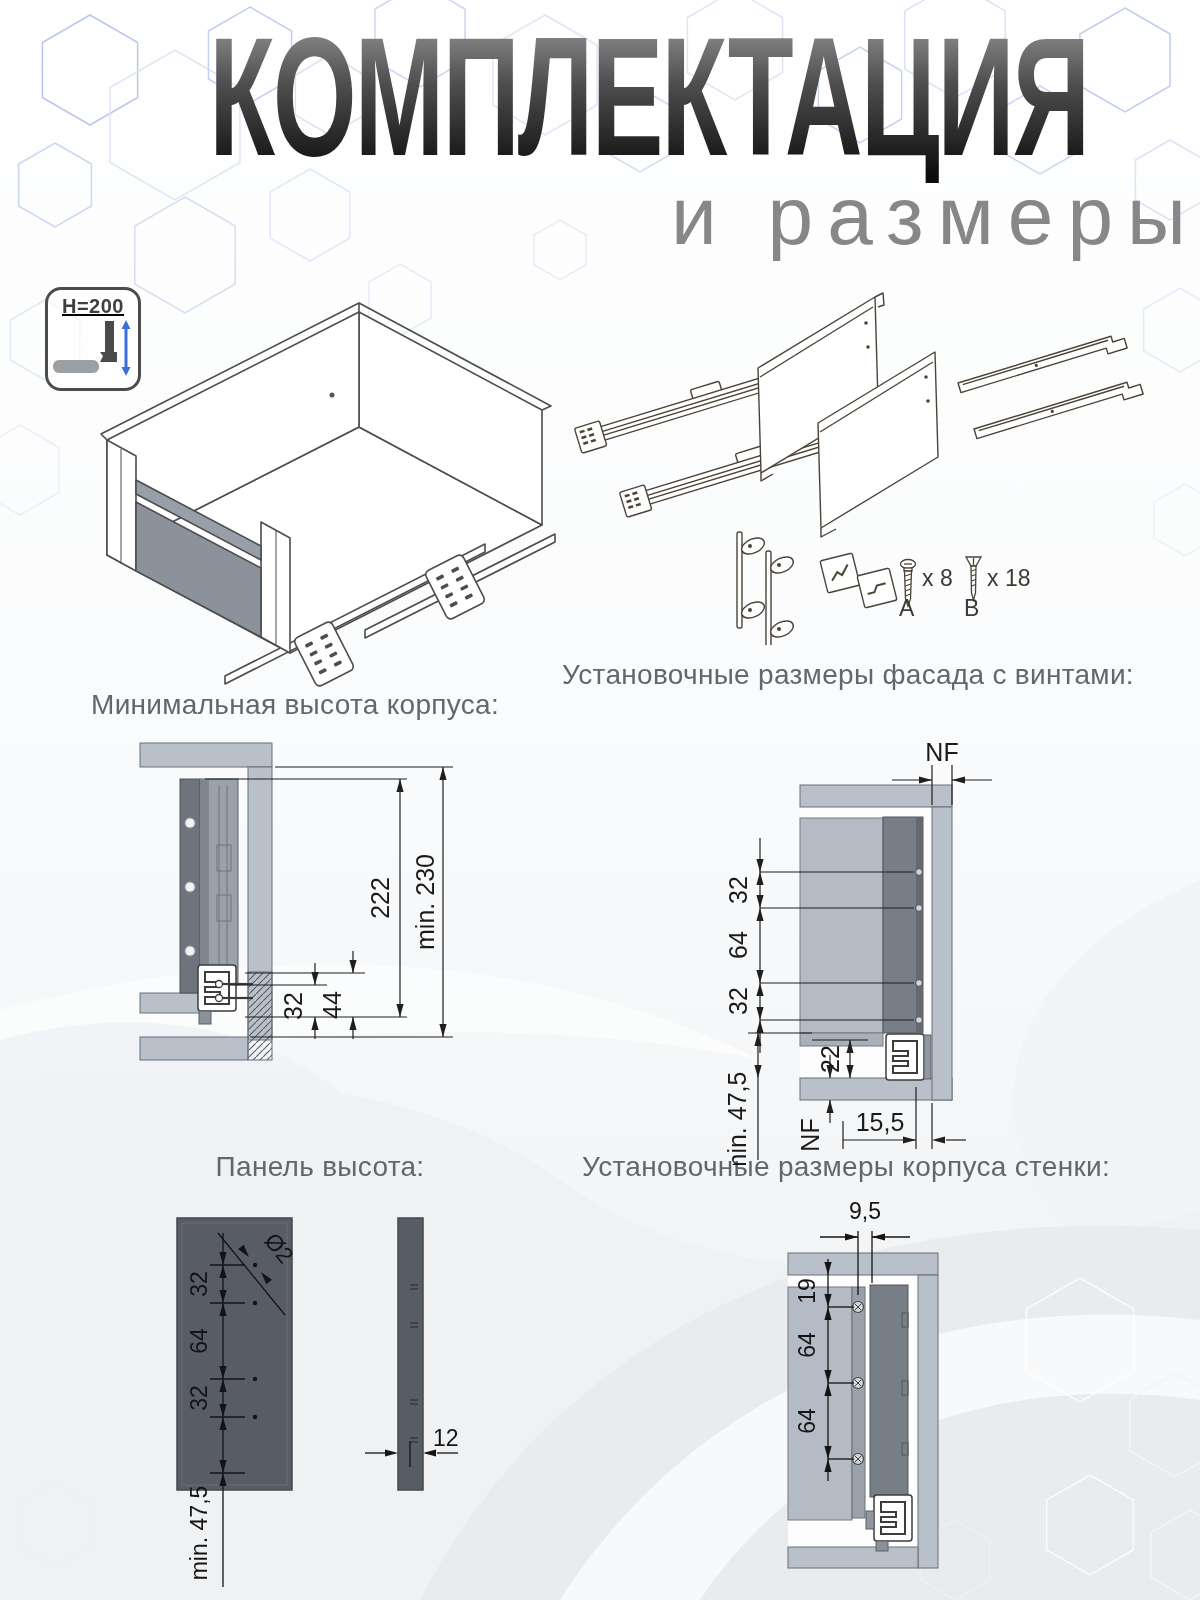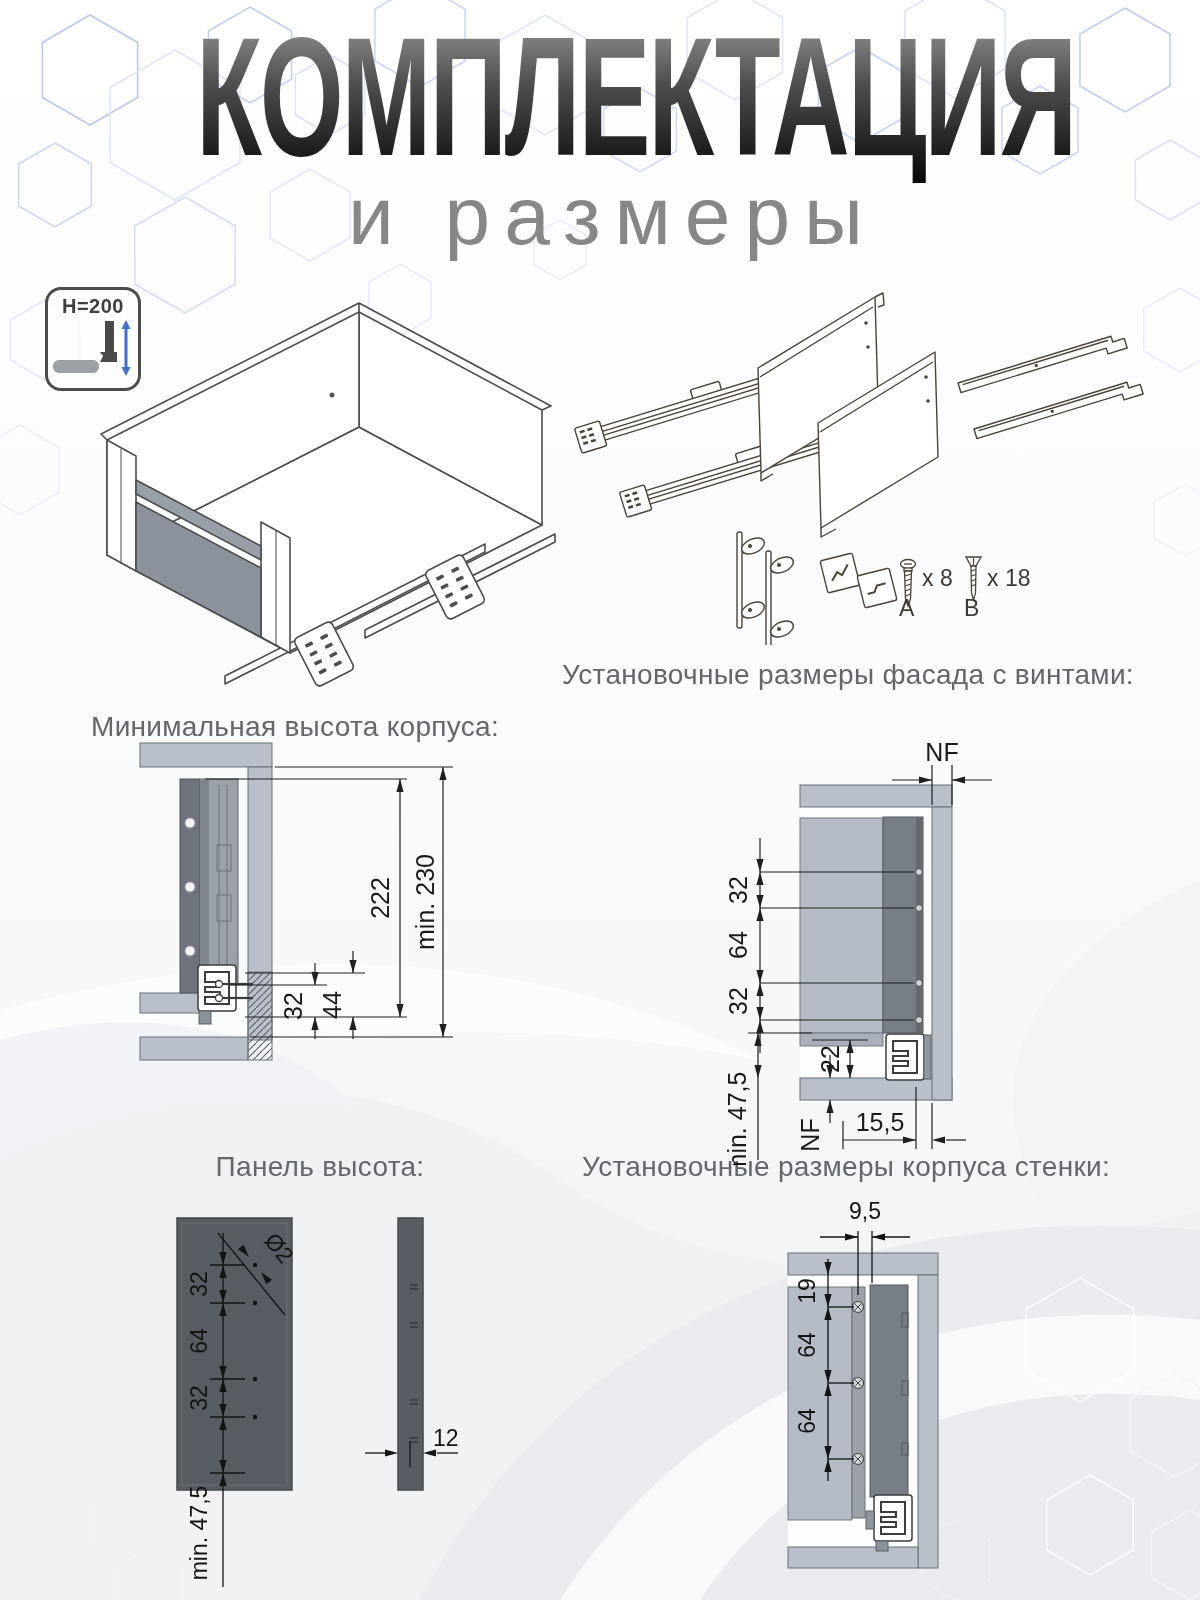--- a/index.html
+++ b/index.html
@@ -1,29 +1,29 @@
 <!DOCTYPE html>
 <html><head>
 <meta charset="utf-8">
 <style>
   html,body{margin:0;padding:0;background:#e8e8ea;font-family:"Liberation Sans",sans-serif;}
   .page{position:relative;width:1200px;height:1600px;margin:0 auto;overflow:hidden;
         background:linear-gradient(180deg,#ffffff 0%,#fafbfc 45%,#eef0f2 100%);}
   .abs{position:absolute;}
   svg text{font-family:"Liberation Sans",sans-serif;}
-  .title-wrap{position:absolute;left:0;right:0;top:22px;text-align:center;padding-left:25px;}
+  .title-wrap{position:absolute;left:13px;right:0;top:22px;text-align:right;padding-left:25px;}
   .title-main{display:inline-block;font-size:150px;font-weight:800;line-height:1.02;letter-spacing:-3px;
         transform:scale(0.72,1.12);transform-origin:50% 55%;
         background:linear-gradient(180deg,#9a9a9a 0%,#4e4e4e 42%,#0c0c0c 96%);
         -webkit-background-clip:text;background-clip:text;color:transparent;-webkit-text-fill-color:transparent;}
   .title-sub{font-size:82px;color:#87878a;letter-spacing:14px;line-height:1.05;margin-top:-2px;}
   .hdr{position:absolute;text-align:center;font-size:28px;color:#63666b;letter-spacing:.3px;}
   .badge{position:absolute;left:45px;top:287px;width:96px;height:104px;border:3px solid #4c4c4c;
         border-radius:16px;background:rgba(255,255,255,.6);box-sizing:border-box;
-        display:flex;flex-direction:column;align-items:center;padding-top:5px;}
+        display:flex;flex-direction:column;align-items:center;padding-top:5px;text-decoration:underline;}
   .badge-label{font-weight:bold;font-size:20px;color:#3f3f3f;letter-spacing:.5px;}
   .dim{font-size:25px;fill:#1a1a1a;}
   .dimS{font-size:23px;fill:#141414;}
   .clabel{font-size:23px;fill:#3e3a33;}
   .tl{stroke:#1f1f1f;stroke-width:1.2;fill:none;}
   .tl2{stroke:#141414;stroke-width:1.3;fill:none;}
 </style>
 </head>
 <body>
 
@@ -243,21 +243,21 @@
       </g>
     </g>
     <g>
       <text class="clabel" x="352" y="301">x 8</text>
       <text class="clabel" x="329" y="331">A</text>
       <text class="clabel" x="417" y="301">x 18</text>
       <text class="clabel" x="394" y="331">B</text>
     </g>
   </svg>
 
-  <div class="hdr" style="left:60px;top:711px;width:470px">Минимальная высота корпуса:</div>
+  <div class="hdr" style="left:60px;top:689px;width:470px">Минимальная высота корпуса:</div>
   <div class="hdr" style="left:548px;top:659px;width:600px">Установочные размеры фасада с винтами:</div>
   <div class="hdr" style="left:170px;top:1151px;width:300px">Панель высота:</div>
   <div class="hdr" style="left:540px;top:1151px;width:612px">Установочные размеры корпуса стенки:</div>
 
   <svg class="abs" style="left:95px;top:735px" width="410" height="330" viewBox="0 0 410 330">
     <g fill="#b9c0c9" stroke="#667079" stroke-width="1">
       <rect x="45" y="8" width="132" height="24"></rect>
       <rect x="153" y="32" width="24" height="273"></rect>
       <rect x="45" y="258" width="60" height="20"></rect>
       <rect x="45" y="302" width="108" height="23"></rect>

